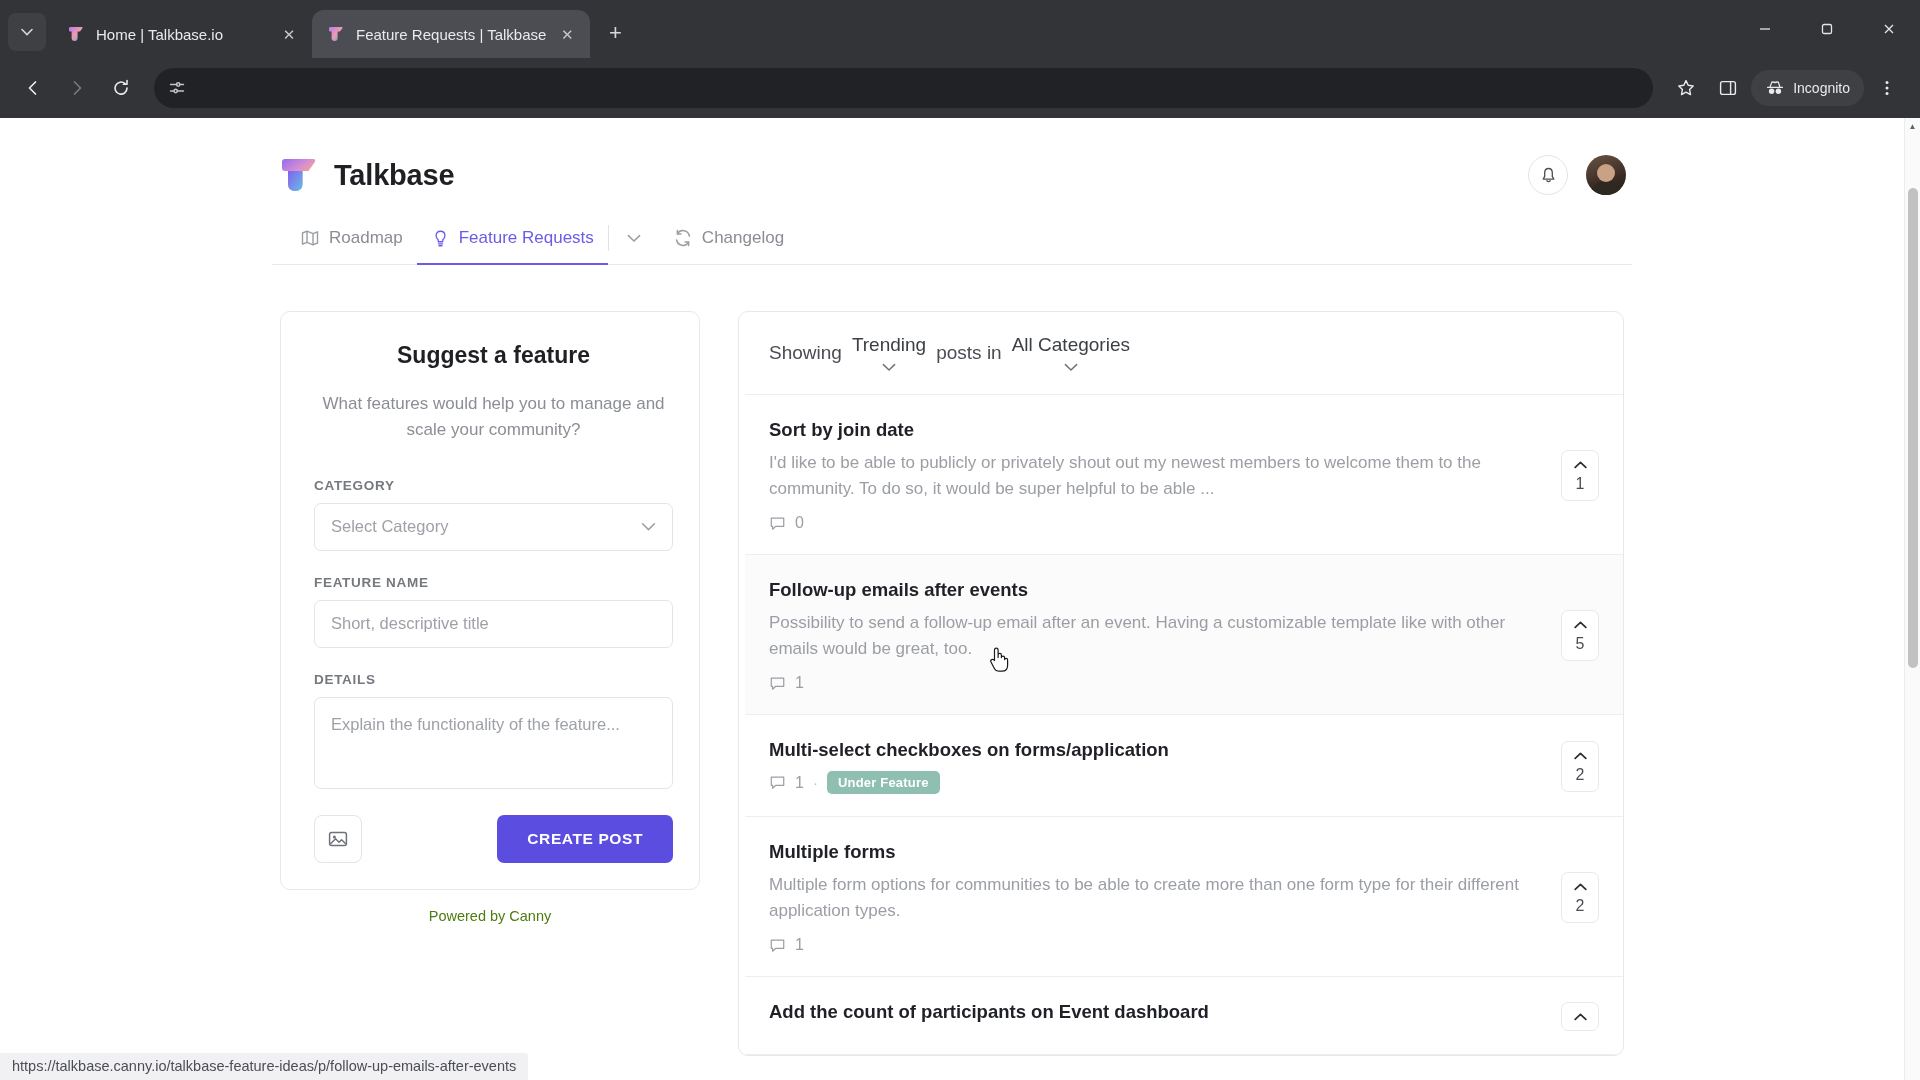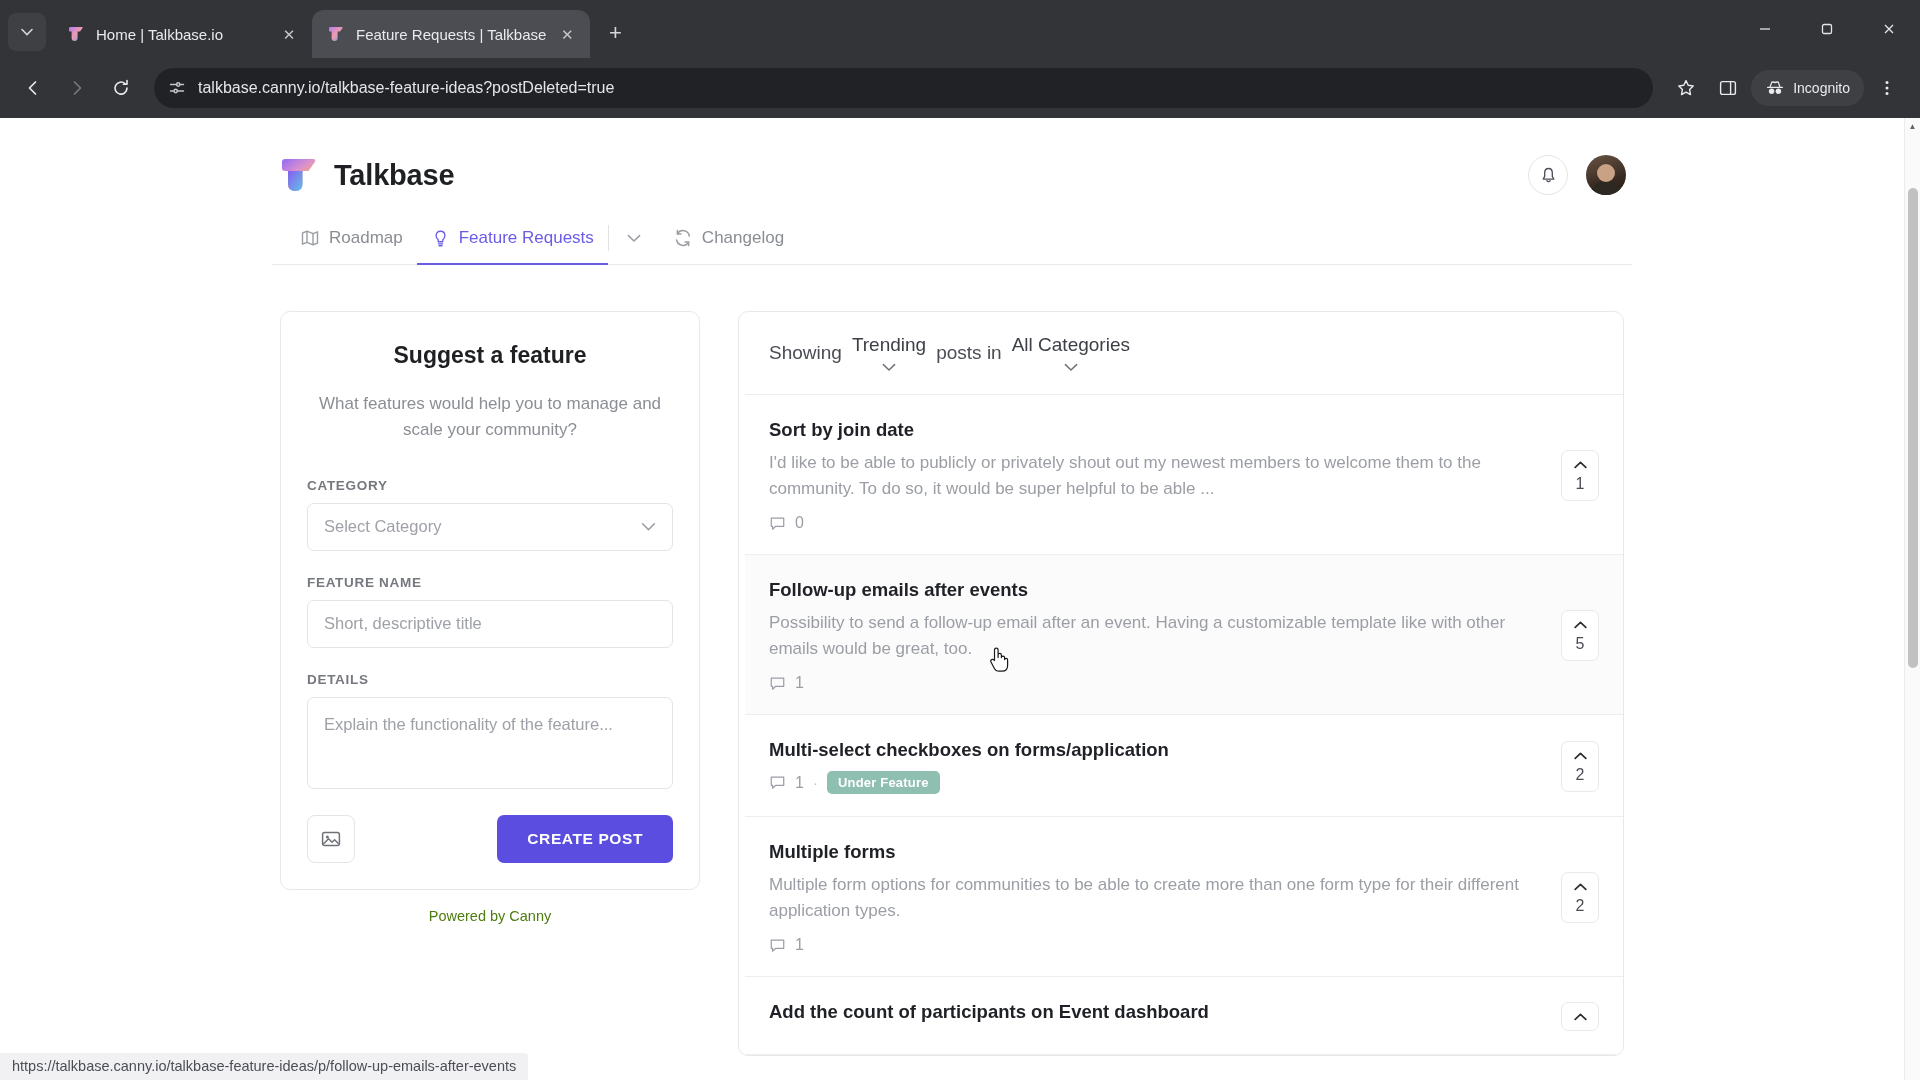--- a/index.html
+++ b/index.html
@@ -148,21 +148,21 @@
     padding: 10px 18px 16px 18px; color: #9a9da3; display: flex; align-items: center;
   }
 
   
   .content {
     display: flex; gap: 38px; padding: 46px 8px 0 8px; align-items: flex-start;
   }
 
   .suggest-card {
     width: 420px; flex: 0 0 420px; background: #fff; border: 1px solid #e8e8ec;
-    border-radius: 10px; padding: 30px 26px 26px 26px;
+    border-radius: 10px; padding: 30px 26px 26px 33px;
   }
   .suggest-title {
     text-align: center; font-size: 23px; font-weight: 700; color: #1f2023;
     margin-bottom: 22px;
   }
   .suggest-sub {
     text-align: center; font-size: 17px; color: #8b8e94; line-height: 1.55;
     margin-bottom: 34px;
   }
   .field-label {
@@ -340,21 +340,20 @@
           <path d="M16 2.6 L16 6.2 L12.4 6.2" stroke="#e8eaed" stroke-width="1.6" fill="none" stroke-linecap="round" stroke-linejoin="round"></path>
         </svg>
     </div>
 
     <div class="omnibox">
       <svg width="18" height="18" viewBox="0 0 18 18">
         <path d="M2.5 5.5 H9 M11.5 5.5 H15.5 M2.5 12 H6.5 M9 12 H15.5" stroke="#c4c7c5" stroke-width="1.4" stroke-linecap="round"></path>
         <circle cx="10.2" cy="5.5" r="1.7" stroke="#c4c7c5" stroke-width="1.4" fill="none"></circle>
         <circle cx="7.7" cy="12" r="1.7" stroke="#c4c7c5" stroke-width="1.4" fill="none"></circle>
       </svg>
-      <span class="omnibox-url">talkbase.canny.io/talkbase-feature-ideas?postDeleted=true</span>
     </div>
 
     <div class="omni-right">
       <div class="nav-btn">
         <svg width="20" height="20" viewBox="0 0 20 20">
             <path d="M10 2.6 L12.2 7.3 L17.2 8 L13.6 11.6 L14.5 16.6 L10 14.2 L5.5 16.6 L6.4 11.6 L2.8 8 L7.8 7.3 Z" stroke="#e8eaed" stroke-width="1.4" fill="none" stroke-linejoin="round"></path>
           </svg>
       </div>
       <div class="nav-btn">
         <svg width="20" height="20" viewBox="0 0 20 20">

